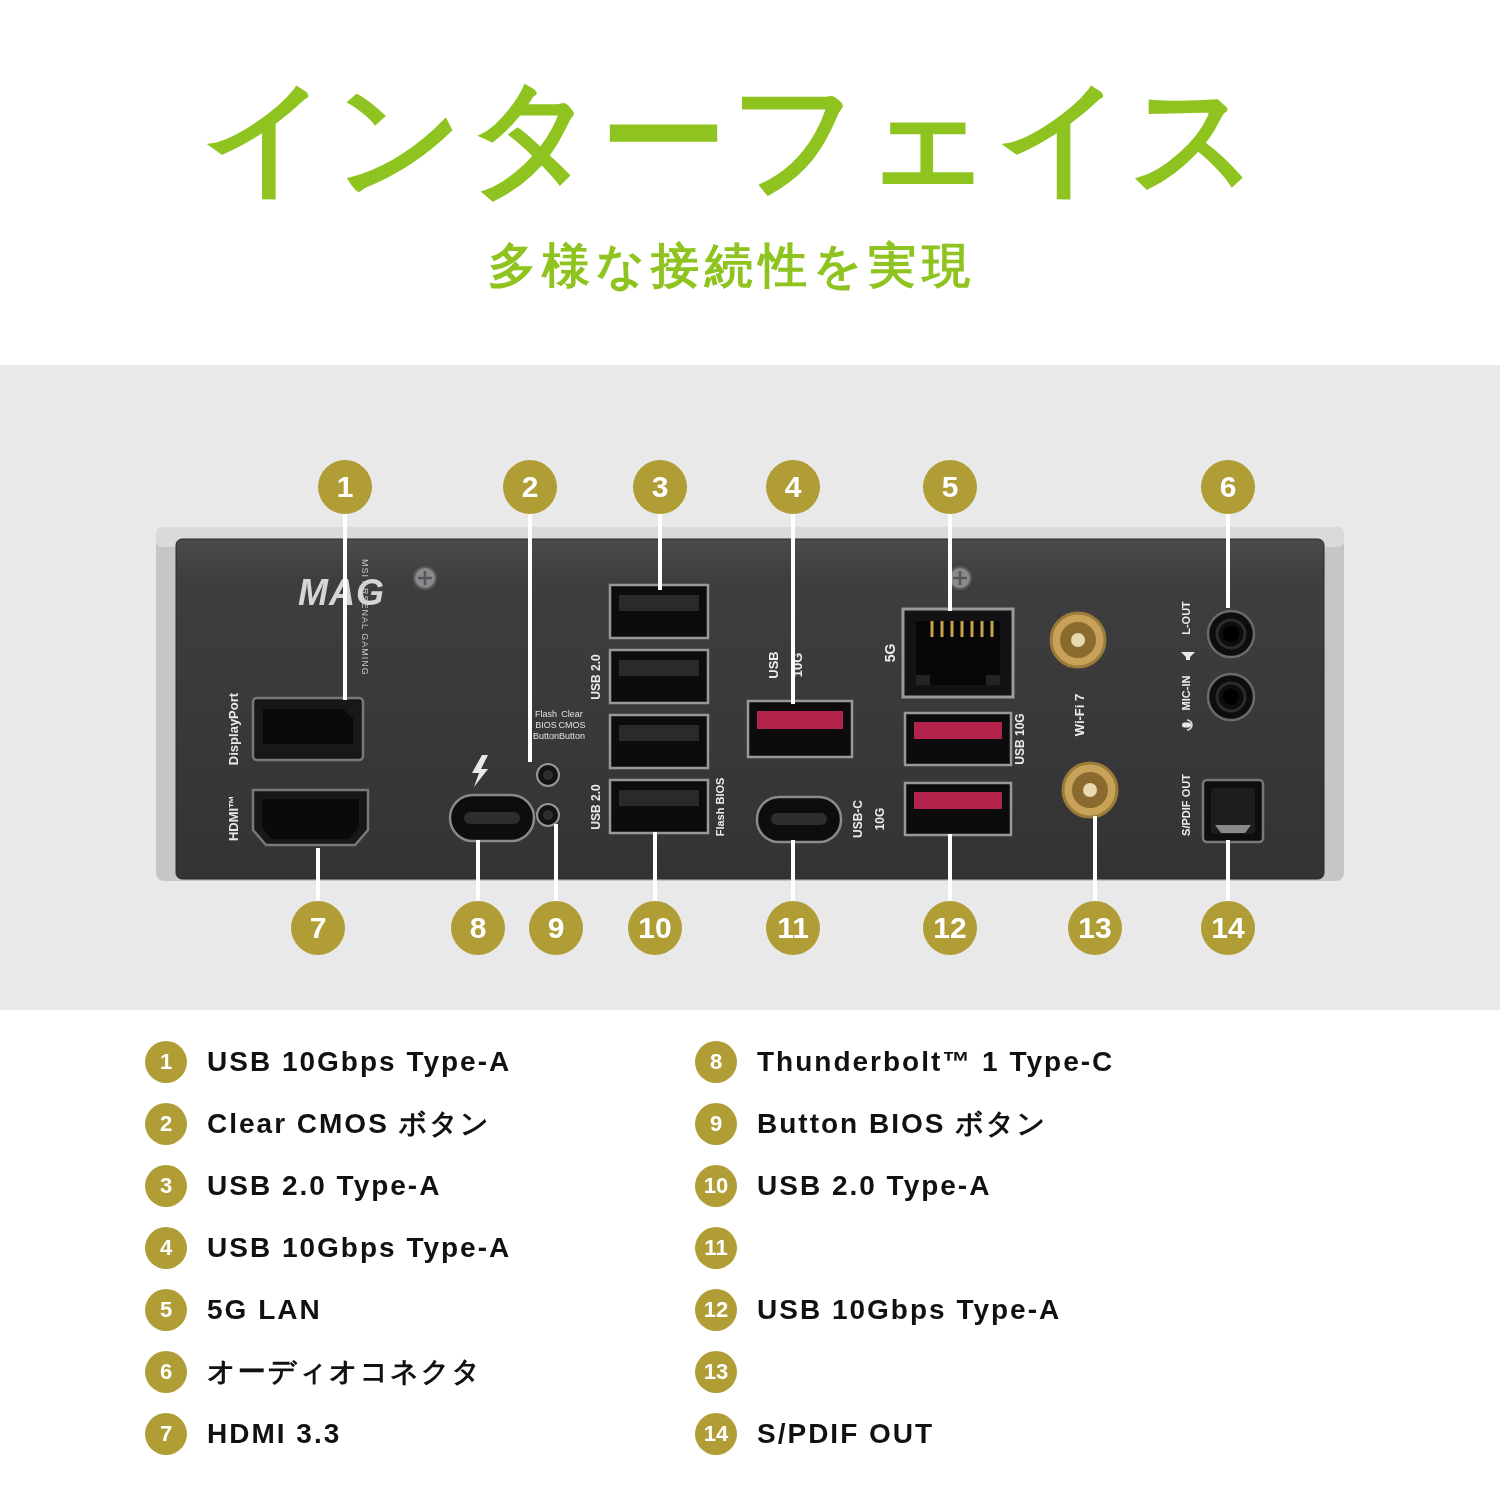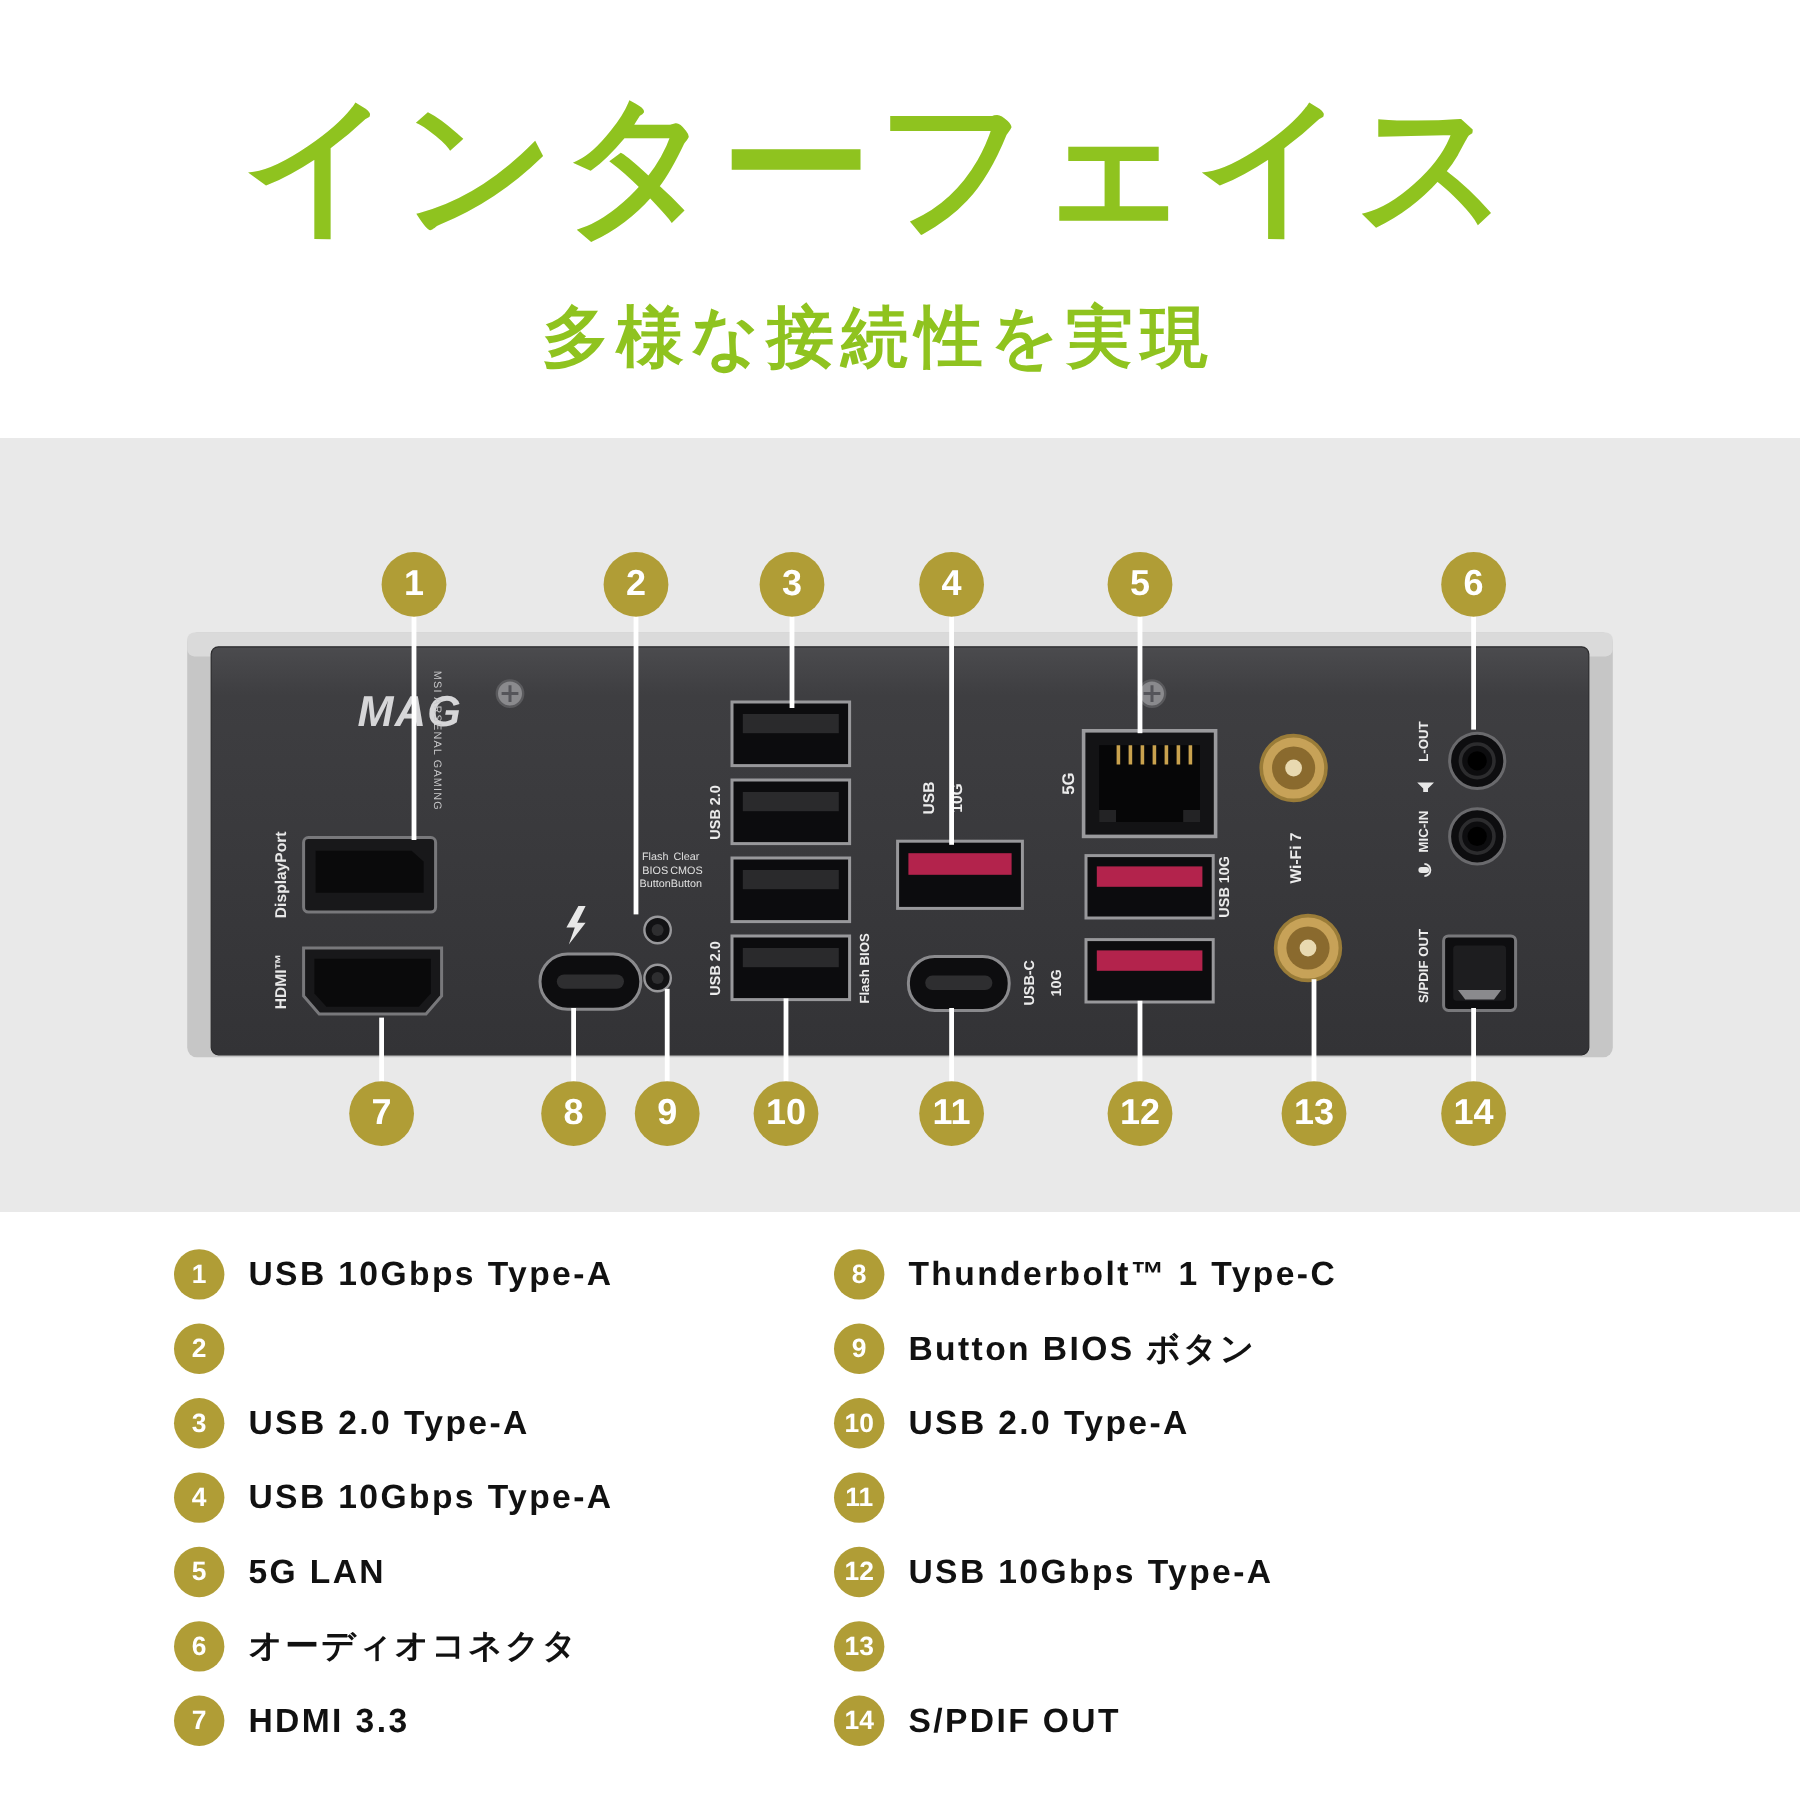--- a/index.html
+++ b/index.html
@@ -1,21 +1,21 @@
 <!DOCTYPE html>
 <html style="--green: #8fc31f; --gold: #b09d36; --band: #e9e9e9; --red-port: #b3234c; --panel-bg: #3c3c3f;"><head>
 <meta charset="utf-8">
 <style>
   html,body{margin:0;padding:0;}
   body{width:1500px;height:1500px;background:#ffffff;font-family:"Liberation Sans","DejaVu Sans",sans-serif;position:relative;overflow:hidden;}
   #app{position:absolute;inset:0;width:1464px;height:1500px;}
 
   .hero{position:absolute;left:0;right:0;top:72px;text-align:center;}
   .title{font-size:126px;font-weight:bold;color:var(--green,#8fc31f);letter-spacing:4px;line-height:1.05;}
-  .subtitle{font-size:56px;font-weight:bold;color:var(--green,#8fc31f);letter-spacing:6px;margin-top:40px;}
+  .subtitle{font-size:48px;font-weight:bold;color:var(--green,#8fc31f);letter-spacing:6px;margin-top:30px;}
 
   .gray-band{position:absolute;left:0;top:365px;width:1500px;height:645px;background:var(--band,#e9e9e9);}
 
   .callout{position:absolute;width:54px;height:54px;border-radius:50%;background:var(--gold,#b09d36);
     color:#ffffff;display:flex;align-items:center;justify-content:center;
     font-size:30px;font-weight:bold;z-index:5;}
   .cline{position:absolute;width:4px;background:#ffffff;z-index:4;}
 
   .legend-col{position:absolute;top:1040px;}
   .legend-col.left{left:145px;}
@@ -221,20 +221,21 @@
   <div class="callout" style="left:1068px;top:901px;">13</div>
   <div class="callout" style="left:1201px;top:901px;">14</div>
 
   <div class="legend-col left">
     <div class="legend-item">
       <span class="legend-num">1</span>
       <span class="legend-label">USB 10Gbps Type-A</span>
     </div>
     <div class="legend-item">
       <span class="legend-num">2</span>
+      <span class="legend-label">Clear CMOS ボタン</span>
     </div>
     <div class="legend-item">
       <span class="legend-num">3</span>
       <span class="legend-label">USB 2.0 Type-A</span>
     </div>
     <div class="legend-item">
       <span class="legend-num">4</span>
       <span class="legend-label">USB 10Gbps Type-A</span>
     </div>
     <div class="legend-item">

